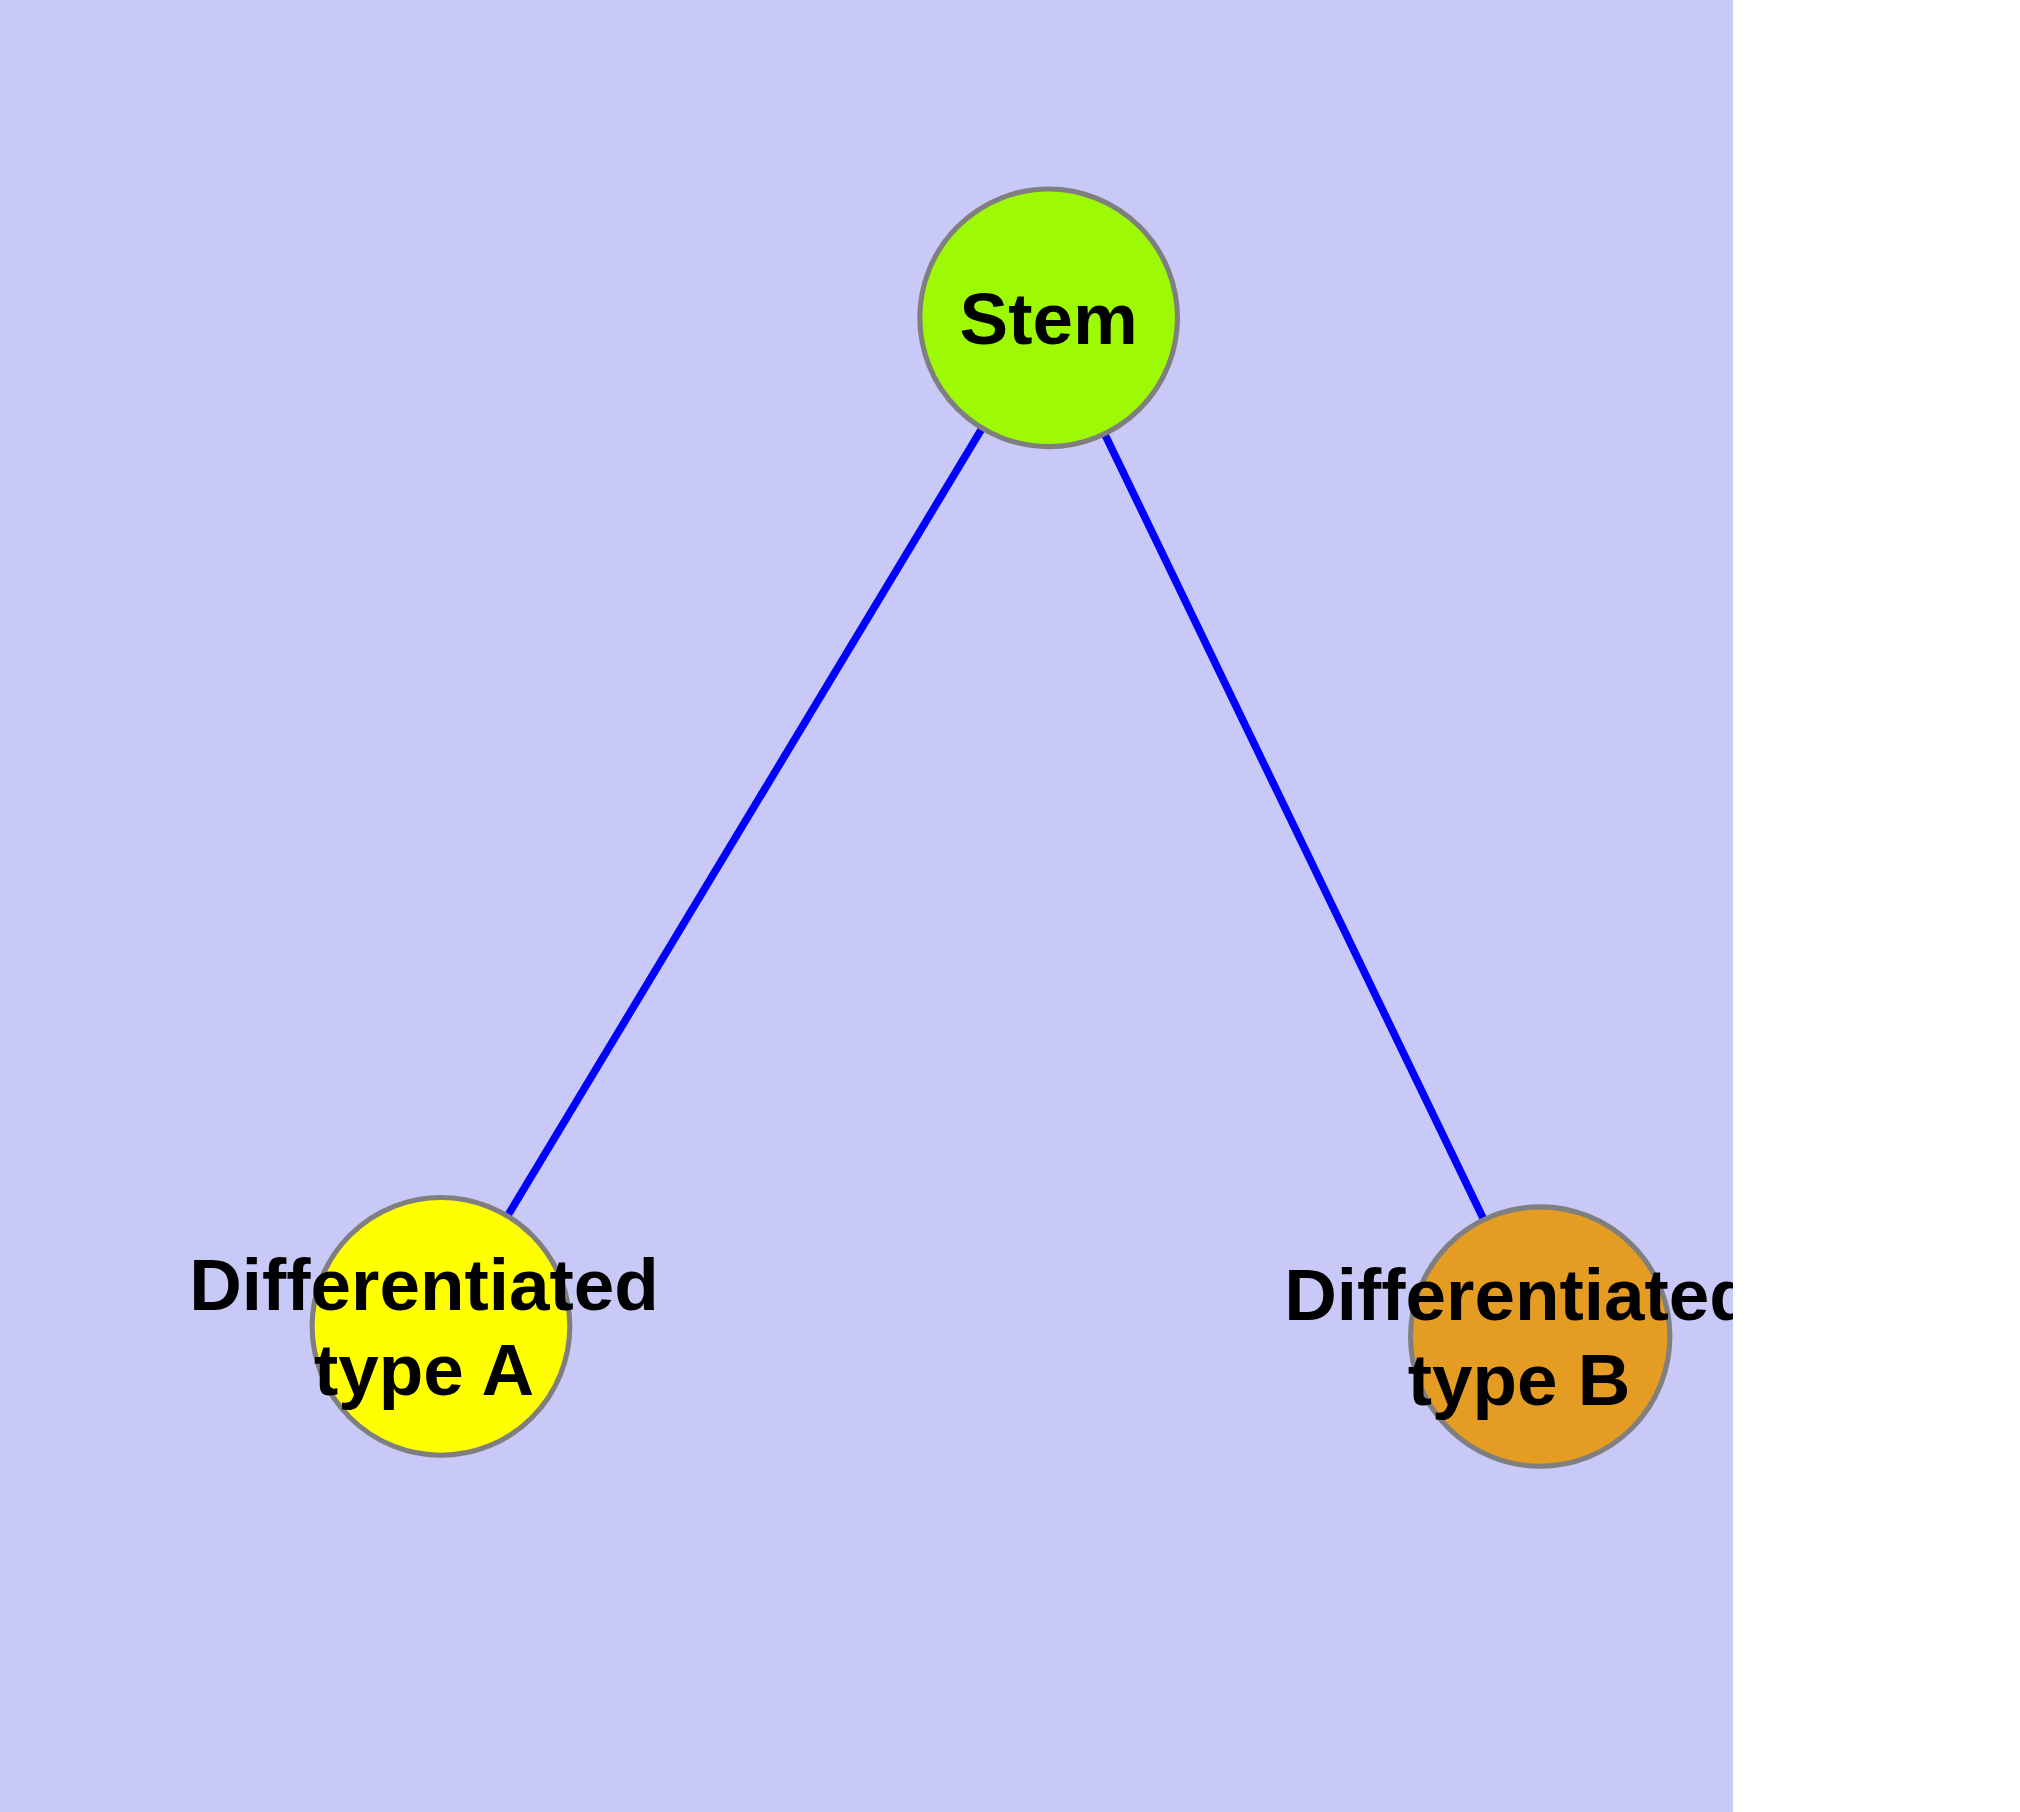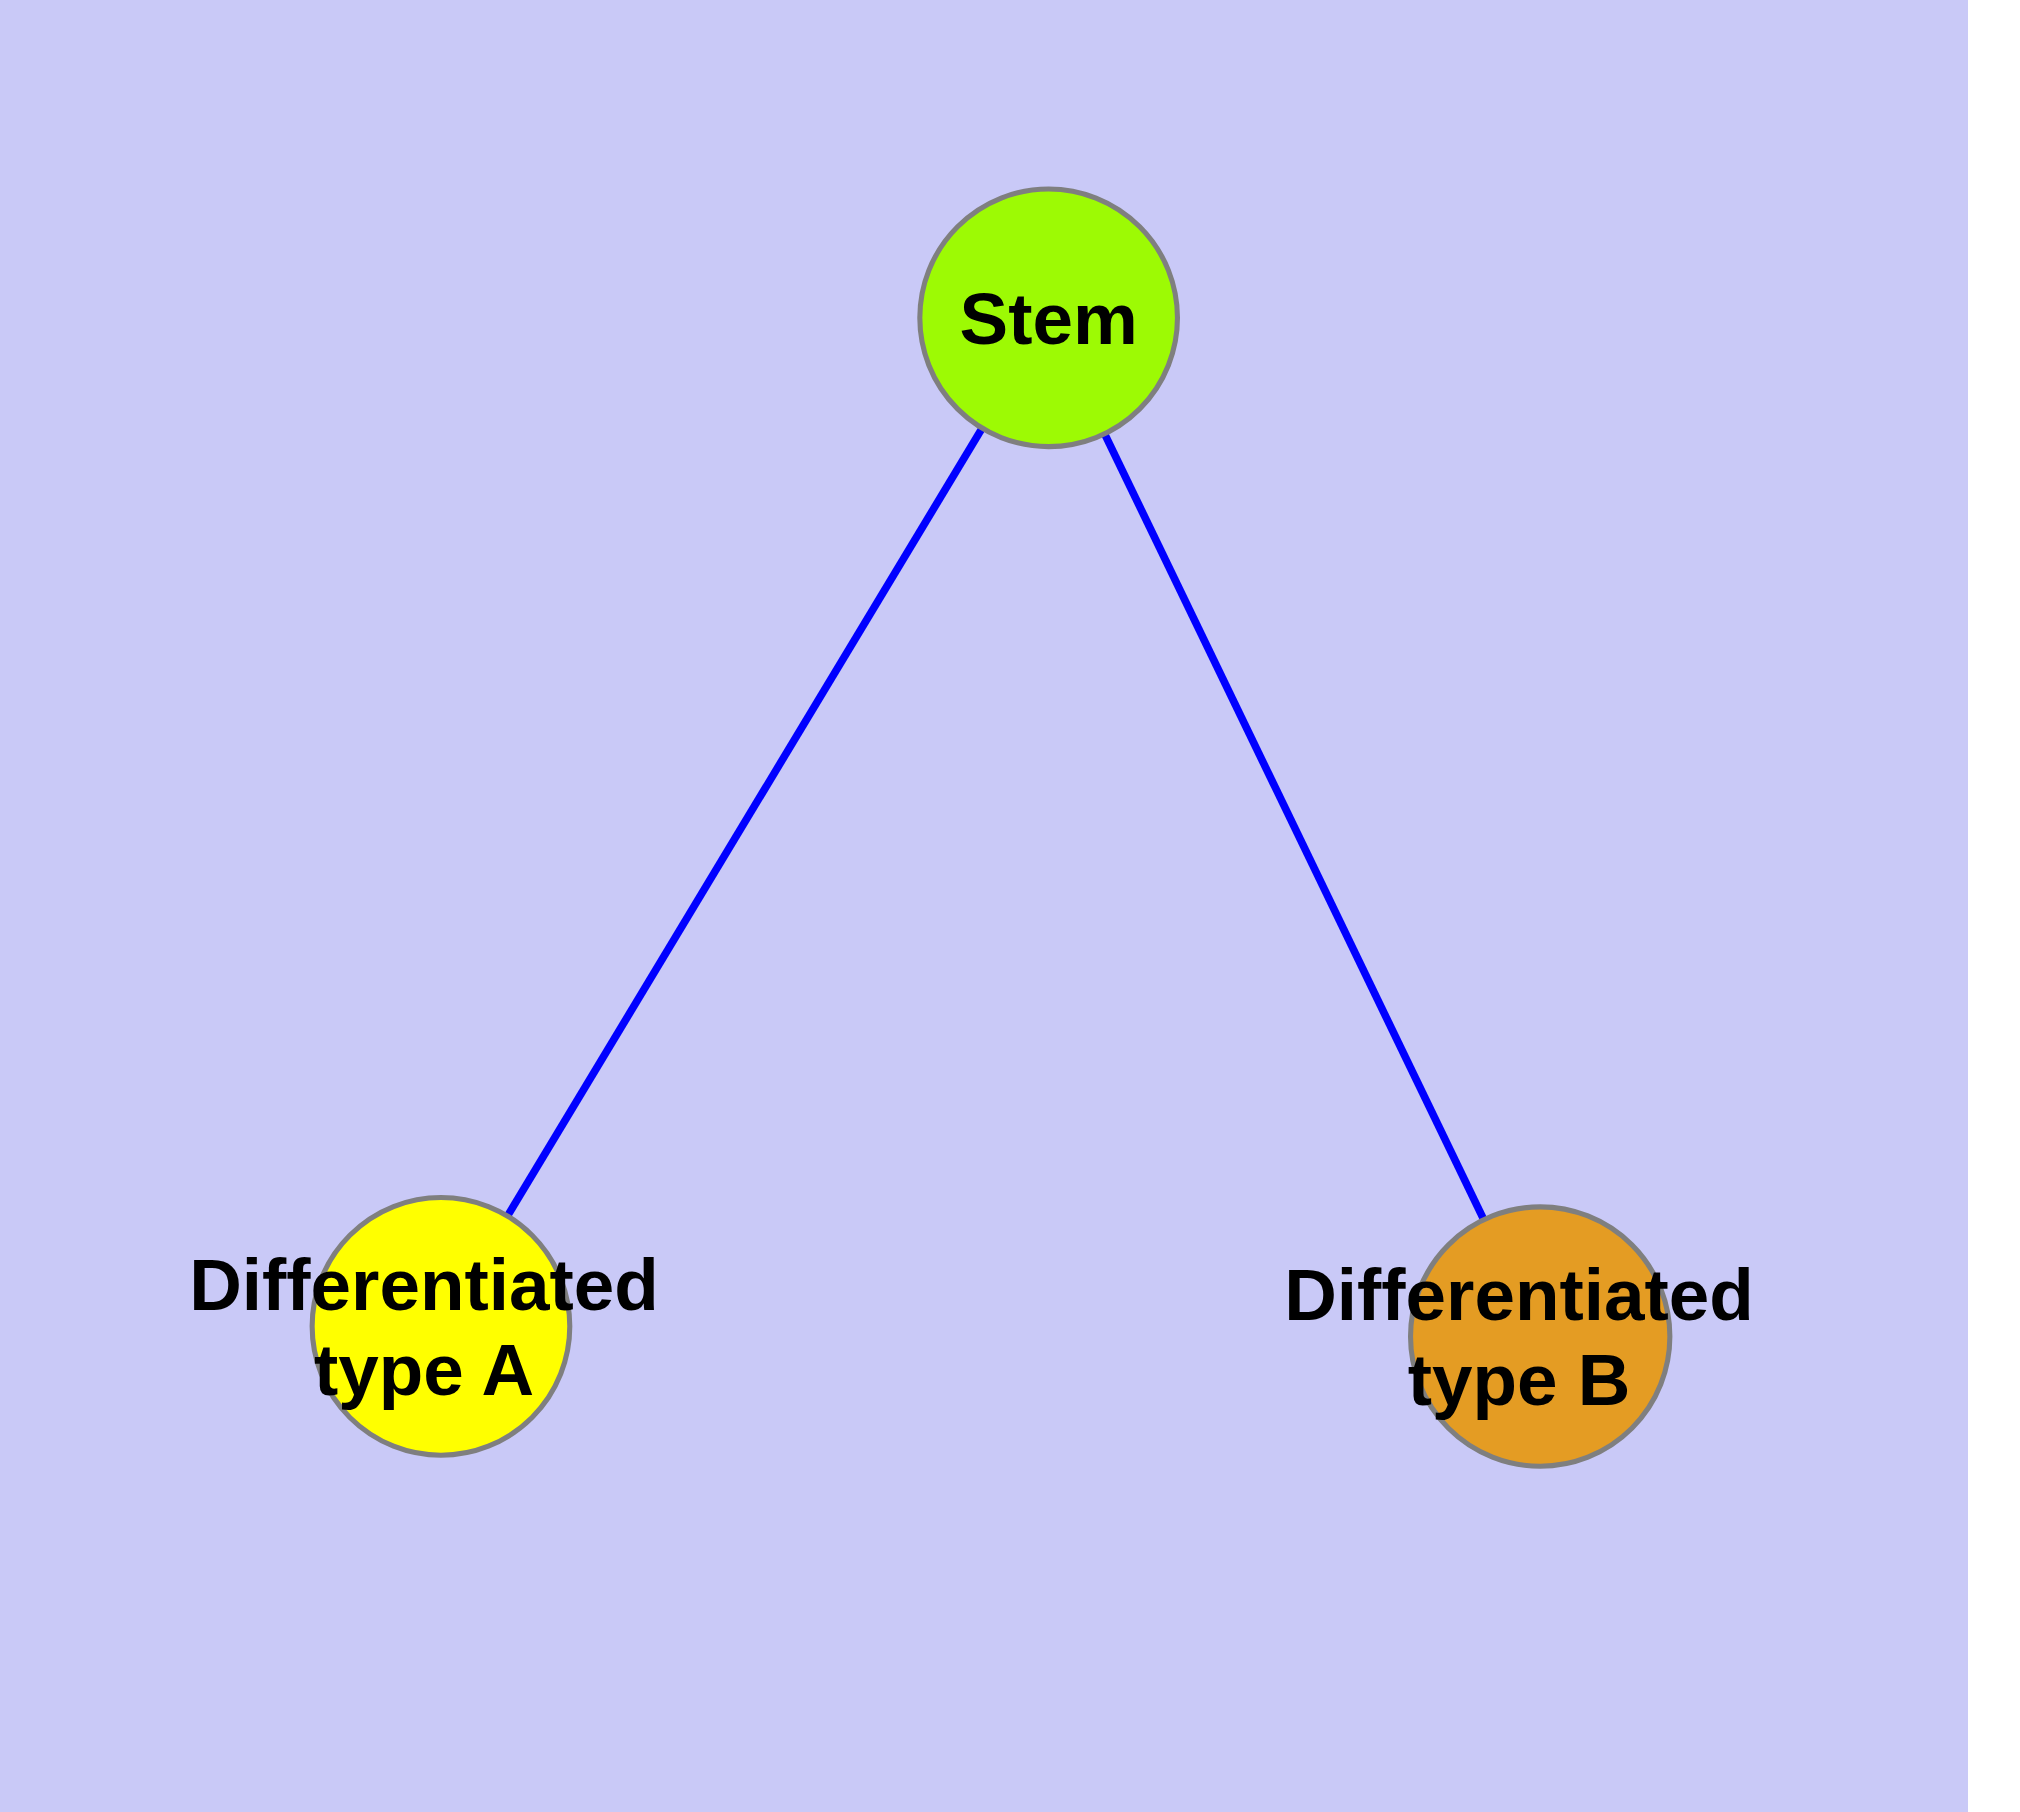--- a/index.html
+++ b/index.html
@@ -34,21 +34,21 @@
   .edge-line {
     stroke-linecap: butt;
   }
   .node-circle {
     
   }
 </style>
 </head>
 <body>
 
-<div id="canvas-root" style="width: 1968px; height: 1812px; background: rgb(201, 201, 247);">
+<div id="canvas-root" style="width: 1733px; height: 1812px; background: rgb(201, 201, 247);">
   <svg id="graph-svg" viewBox="0 0 2384 2138" preserveAspectRatio="xMidYMid meet" style="width: 2021px; height: 1812px;">
     <rect id="bg-rect" x="0" y="0" width="2384" height="2138" fill="#c9c9f7"></rect>
     <g id="edges-group">
         <line x1="1237" y1="375" x2="520" y2="1565" stroke="#0000ff" stroke-width="9" class="edge-line"></line>
         <line x1="1237" y1="375" x2="1817" y2="1577" stroke="#0000ff" stroke-width="9" class="edge-line"></line>
       </g>
     <g id="nodes-group">
         <g>
           <circle cx="1237" cy="375" r="152" fill="#9dfa04" stroke="#7f7f7f" stroke-width="6" class="node-circle"></circle>
         </g>

